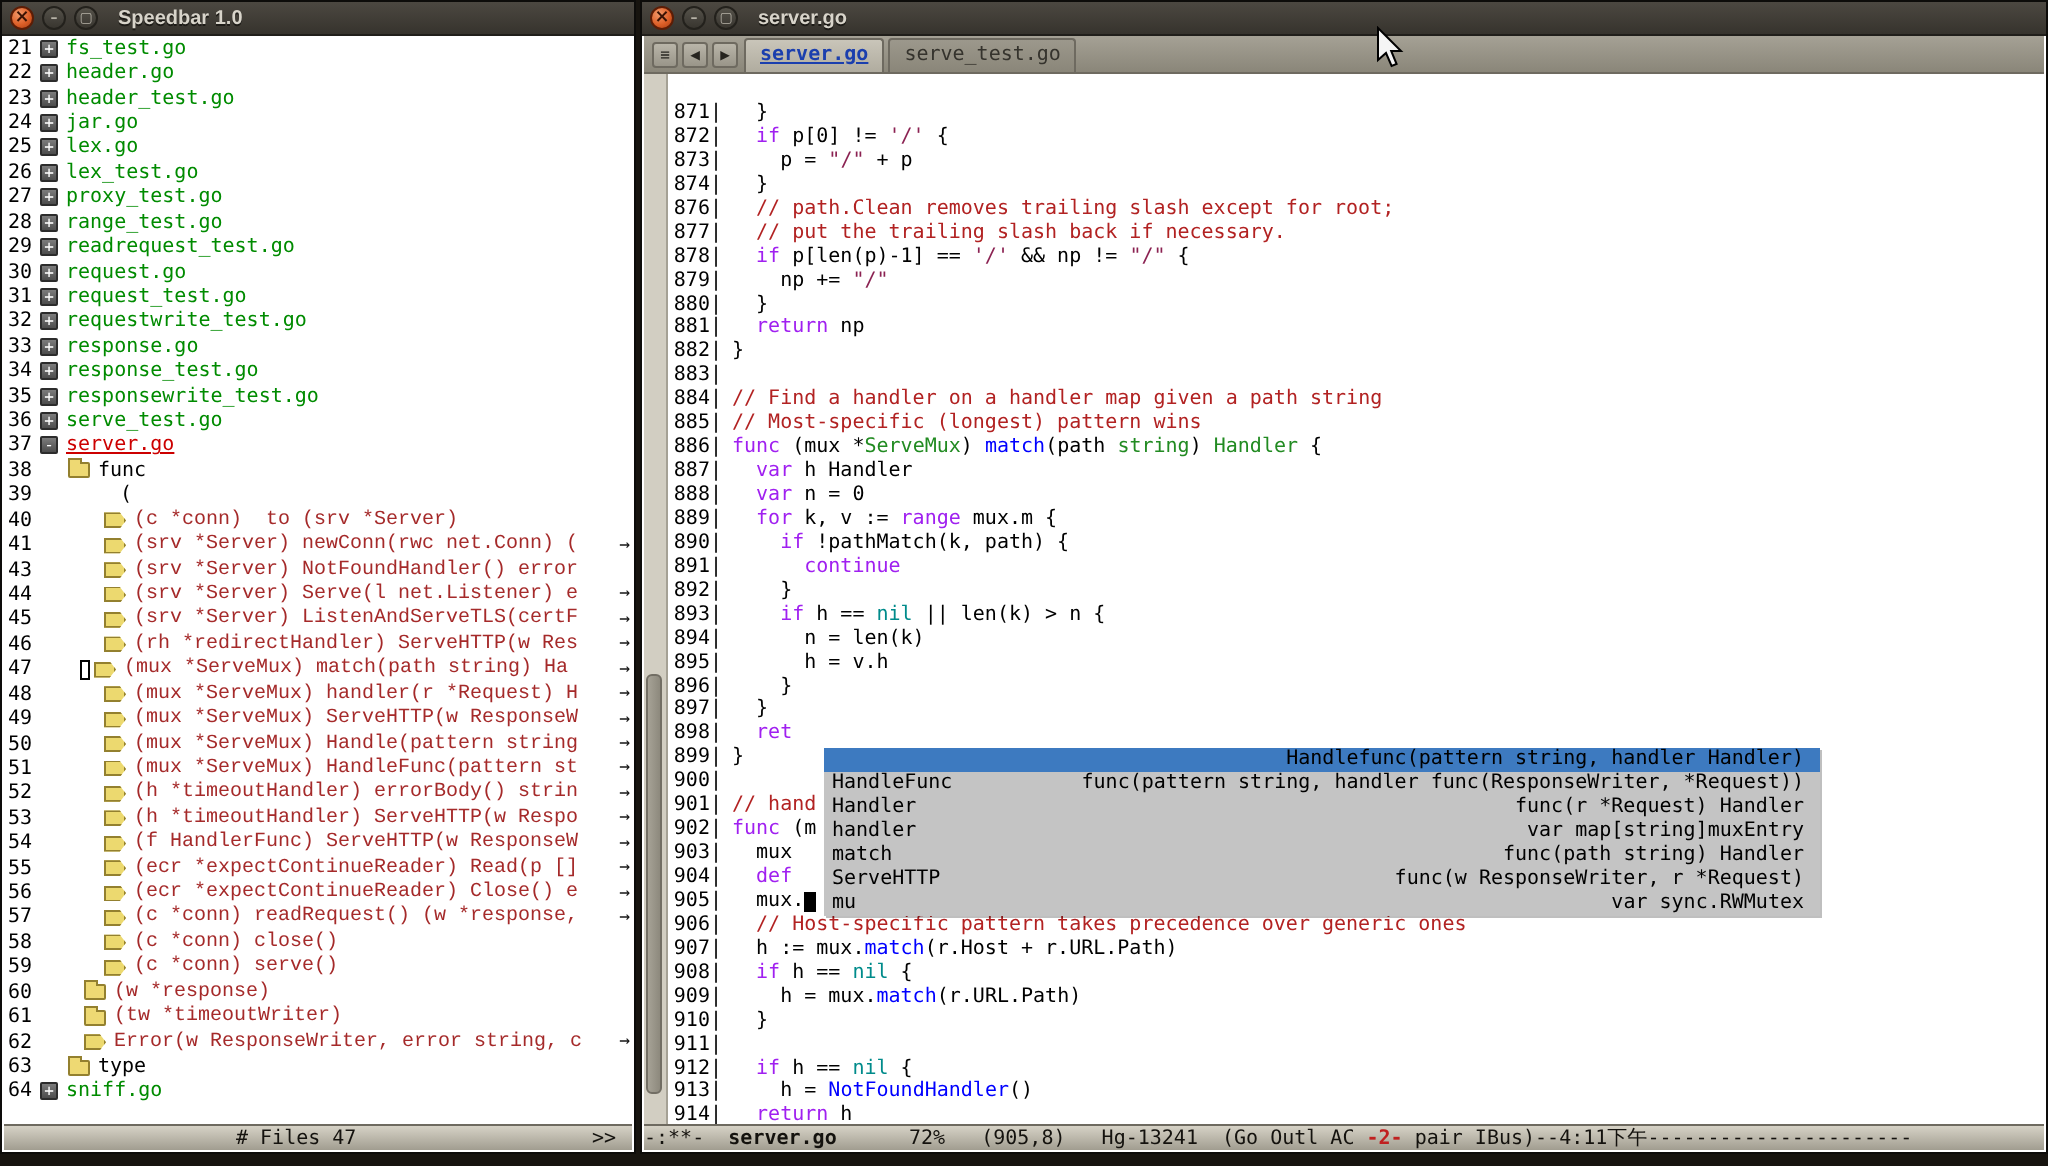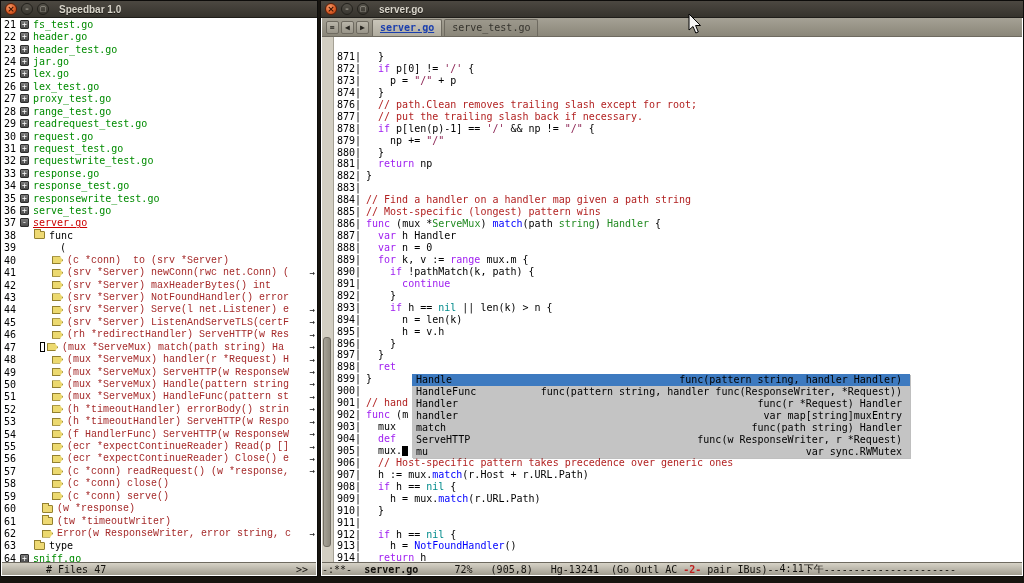--- a/index.html
+++ b/index.html
@@ -35,21 +35,21 @@
   .hcur{flex:none;width:5px;height:10px;border:1px solid #000;margin-right:2px;box-sizing:border-box;}
   .sbt.file{color:#008b00;}
   .sbt.filesel{color:#cc0000;text-decoration:underline;}
   .sbt.tag{color:#a52a2a;font-family:Liberation Mono, monospace;}
   .sbt.plain{color:#000;}
   .trunc{margin-left:auto;margin-right:1px;color:#111;font-size:9px;flex:none;}
 
   .modeline{position:absolute;left:1px;right:1px;bottom:1px;height:12px;
             background:linear-gradient(#d6d2c6,#a19d90);border-top:1px solid #6e6a60;
             display:flex;align-items:center;white-space:pre;font-size:10px;color:#14120e;overflow:hidden;box-sizing:content-box;}
-  .ml-left{margin-left:44px;}
+  .ml-left{margin-left:116px;}
   .ml-right{margin-left:auto;margin-right:8px;}
   .ml-buf{font-weight:bold;}
   .ml-warn{color:#c02020;font-weight:bold;}
 
   
   .tabrow{position:absolute;top:17px;left:1px;right:1px;height:19px;
           background:linear-gradient(#a5a195,#8a8679);border-bottom:1px solid #6e6a60;
           display:flex;align-items:flex-end;padding-left:3px;box-sizing:border-box;}
   .tool{flex:none;width:13px;height:13px;margin:0 1px 2px 1px;font-size:8px;line-height:12px;text-align:center;color:#26241f;
         background:linear-gradient(#b9b5a9,#999589);border:1px solid #6e6a60;border-radius:2px;box-sizing:border-box;}
@@ -68,21 +68,21 @@
   .gap{flex:none;width:5px;}
   .ind{flex:none;}
   .kw{color:#a020f0}.str{color:#8b2252}.cmt{color:#b22222}.typ{color:#228b22}
   .fn{color:#0000ff}.cst{color:#008b8b}.pl{color:#000}
   .cur{display:inline-block;width:6px;height:10px;background:#000;}
 
   .popup{position:absolute;left:76px;top:323px;width:498px;background:#c4c4c4;z-index:4;
          box-shadow:1px 1px 0 rgba(0,0,0,.25);}
   .prow{height:11.95px;display:flex;justify-content:space-between;align-items:center;
         padding:0 8px 0 4px;white-space:pre;color:#000;font-size:10px;}
-  .prow.sel{background:#3d7ac0;}
+  .prow.sel{background:#3d7ac0;justify-content:flex-end;}
 
   .mouse{position:absolute;left:688px;top:13px;z-index:9;}
 </style>
 </head>
 <body>
 
 <div class="desktop">
 
   <div class="win win-left">
     <div class="titlebar">
@@ -106,21 +106,20 @@
         <div class="sbrow"><span class="num">32</span><span style="flex: 0 0 auto; width: 0px;"></span><span class="btnbox">+</span><span class="sbt file">requestwrite_test.go</span></div>
         <div class="sbrow"><span class="num">33</span><span style="flex: 0 0 auto; width: 0px;"></span><span class="btnbox">+</span><span class="sbt file">response.go</span></div>
         <div class="sbrow"><span class="num">34</span><span style="flex: 0 0 auto; width: 0px;"></span><span class="btnbox">+</span><span class="sbt file">response_test.go</span></div>
         <div class="sbrow"><span class="num">35</span><span style="flex: 0 0 auto; width: 0px;"></span><span class="btnbox">+</span><span class="sbt file">responsewrite_test.go</span></div>
         <div class="sbrow"><span class="num">36</span><span style="flex: 0 0 auto; width: 0px;"></span><span class="btnbox">+</span><span class="sbt file">serve_test.go</span></div>
         <div class="sbrow"><span class="num">37</span><span style="flex: 0 0 auto; width: 0px;"></span><span class="btnbox">-</span><span class="sbt filesel">server.go</span></div>
         <div class="sbrow"><span class="num">38</span><span style="flex: 0 0 auto; width: 14px;"></span><span class="ic-folder"></span><span class="sbt plain">func</span></div>
         <div class="sbrow"><span class="num">39</span><span style="flex: 0 0 auto; width: 40px;"></span><span class="sbt plain">(</span></div>
         <div class="sbrow"><span class="num">40</span><span style="flex: 0 0 auto; width: 32px;"></span><span class="ic-tag"></span><span class="sbt tag">(c *conn)  to (srv *Server)</span></div>
         <div class="sbrow"><span class="num">41</span><span style="flex: 0 0 auto; width: 32px;"></span><span class="ic-tag"></span><span class="sbt tag">(srv *Server) newConn(rwc net.Conn) (</span><span class="trunc">→</span></div>
-        <div class="sbrow"><span class="num">42</span><span style="flex: 0 0 auto; width: 32px;"></span><span class="ic-tag"></span><span class="sbt tag">(srv *Server) maxHeaderBytes() int</span></div>
         <div class="sbrow"><span class="num">43</span><span style="flex: 0 0 auto; width: 32px;"></span><span class="ic-tag"></span><span class="sbt tag">(srv *Server) NotFoundHandler() error</span></div>
         <div class="sbrow"><span class="num">44</span><span style="flex: 0 0 auto; width: 32px;"></span><span class="ic-tag"></span><span class="sbt tag">(srv *Server) Serve(l net.Listener) e</span><span class="trunc">→</span></div>
         <div class="sbrow"><span class="num">45</span><span style="flex: 0 0 auto; width: 32px;"></span><span class="ic-tag"></span><span class="sbt tag">(srv *Server) ListenAndServeTLS(certF</span><span class="trunc">→</span></div>
         <div class="sbrow"><span class="num">46</span><span style="flex: 0 0 auto; width: 32px;"></span><span class="ic-tag"></span><span class="sbt tag">(rh *redirectHandler) ServeHTTP(w Res</span><span class="trunc">→</span></div>
         <div class="sbrow"><span class="num">47</span><span style="flex: 0 0 auto; width: 20px;"></span><span class="hcur"></span><span class="ic-tag"></span><span class="sbt tag">(mux *ServeMux) match(path string) Ha</span><span class="trunc">→</span></div>
         <div class="sbrow"><span class="num">48</span><span style="flex: 0 0 auto; width: 32px;"></span><span class="ic-tag"></span><span class="sbt tag">(mux *ServeMux) handler(r *Request) H</span><span class="trunc">→</span></div>
         <div class="sbrow"><span class="num">49</span><span style="flex: 0 0 auto; width: 32px;"></span><span class="ic-tag"></span><span class="sbt tag">(mux *ServeMux) ServeHTTP(w ResponseW</span><span class="trunc">→</span></div>
         <div class="sbrow"><span class="num">50</span><span style="flex: 0 0 auto; width: 32px;"></span><span class="ic-tag"></span><span class="sbt tag">(mux *ServeMux) Handle(pattern string</span><span class="trunc">→</span></div>
         <div class="sbrow"><span class="num">51</span><span style="flex: 0 0 auto; width: 32px;"></span><span class="ic-tag"></span><span class="sbt tag">(mux *ServeMux) HandleFunc(pattern st</span><span class="trunc">→</span></div>
         <div class="sbrow"><span class="num">52</span><span style="flex: 0 0 auto; width: 32px;"></span><span class="ic-tag"></span><span class="sbt tag">(h *timeoutHandler) errorBody() strin</span><span class="trunc">→</span></div>

